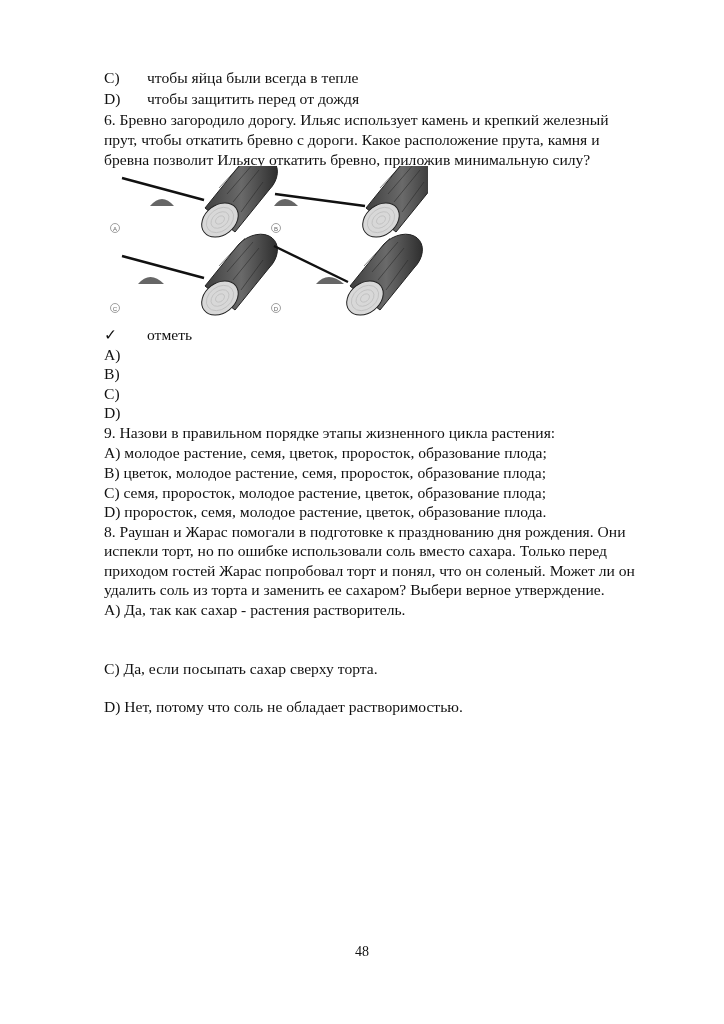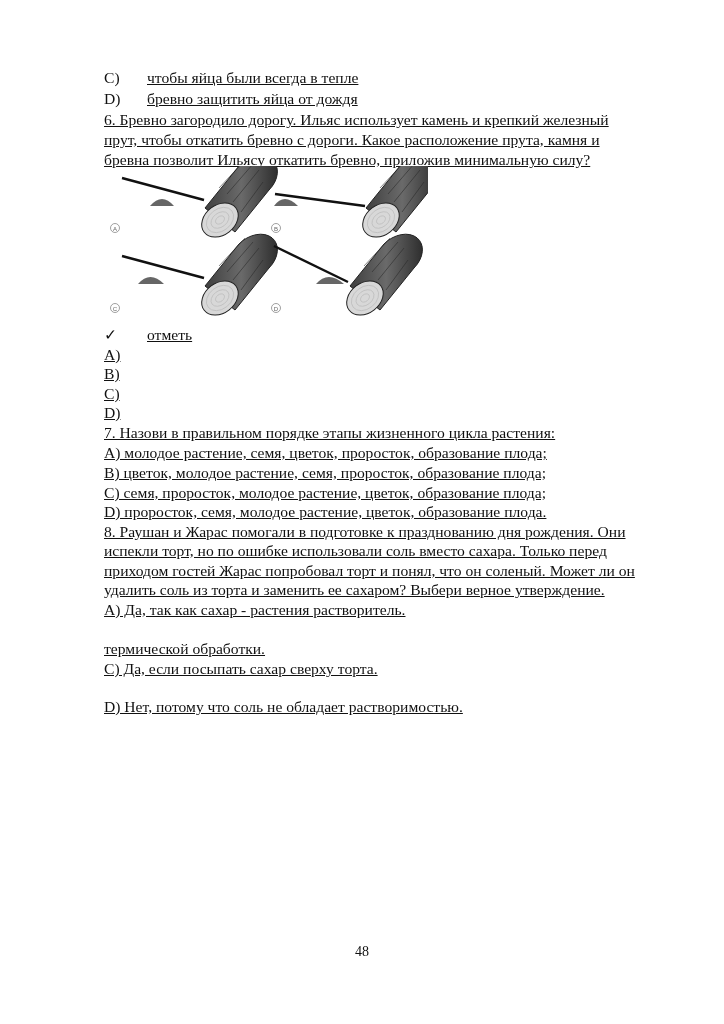--- a/index.html
+++ b/index.html
@@ -1,33 +1,33 @@
 <!DOCTYPE html>
 <html><head>
 <meta charset="utf-8">
 <style>
   html, body { margin: 0; padding: 0; background: #ffffff; }
   body { width: 724px; height: 1024px; position: relative; overflow: hidden;
          font-family: "Liberation Serif", "DejaVu Serif", serif; color: #111; }
   .page { position: absolute; left: 0; top: 0; width: 724px; height: 1024px; }
-  .line { position: absolute; left: 104px; font-size: 15.6px; line-height: 19px; white-space: nowrap; text-decoration: underline; }
+  .line { position: absolute; left: 104px; font-size: 15.6px; line-height: 19px; white-space: nowrap; }
   .opt-letter { display: inline-block; width: 43px; }
   .figure { position: absolute; left: 108px; top: 166px; width: 320px; height: 160px; }
   .page-number { position: absolute; left: 0; width: 724px; top: 944px; text-align: center; font-size: 14px; }
 </style>
 </head>
 <body>
 
 <div class="page">
 
   <div class="line" style="top:68px">
     <span class="opt-letter">C)</span><span>чтобы яйца были всегда в тепле</span>
   </div>
   <div class="line" style="top:89px">
-    <span class="opt-letter">D)</span><span>бревно защитить яйца от дождя</span>
+    <span class="opt-letter">D)</span><span>чтобы защитить перед от дождя</span>
   </div>
 
   <div class="line" style="top:110px">6. Бревно загородило дорогу. Ильяс использует камень и крепкий железный</div>
   <div class="line" style="top:130px">прут, чтобы откатить бревно с дороги. Какое расположение прута, камня и</div>
   <div class="line" style="top:150px">бревна позволит Ильясу откатить бревно, приложив минимальную силу?</div>
 
   <svg class="figure" viewBox="0 0 320 160">
     <defs>
       <linearGradient id="bark" x1="0" y1="0" x2="1" y2="0">
         <stop offset="0" stop-color="#3f3f3f"></stop>
@@ -80,29 +80,28 @@
   </svg>
 
   <div class="line" style="top:325px">
     <span class="opt-letter">✓</span><span>отметь</span>
   </div>
   <div class="line" style="top:345px">A)</div>
   <div class="line" style="top:364px">B)</div>
   <div class="line" style="top:384px">C)</div>
   <div class="line" style="top:403px">D)</div>
 
-  <div class="line" style="top:423px">7.  Назови в правильном порядке этапы жизненного цикла растения:</div>
+  <div class="line" style="top:423px">9.  Назови в правильном порядке этапы жизненного цикла растения:</div>
   <div class="line" style="top:443px">A) молодое растение, семя, цветок, проросток, образование плода;</div>
   <div class="line" style="top:463px">B) цветок, молодое растение, семя, проросток, образование плода;</div>
   <div class="line" style="top:483px">C) семя, проросток, молодое растение, цветок, образование плода;</div>
   <div class="line" style="top:502px">D) проросток, семя, молодое растение, цветок, образование плода.</div>
 
   <div class="line" style="top:522px">8. Раушан и Жарас помогали в подготовке к празднованию дня рождения. Они</div>
   <div class="line" style="top:541px">испекли торт, но по ошибке использовали соль вместо сахара. Только перед</div>
   <div class="line" style="top:561px">приходом гостей Жарас попробовал торт и понял, что он соленый. Может ли он</div>
   <div class="line" style="top:580px">удалить соль из торта и заменить ее сахаром? Выбери верное утверждение.</div>
   <div class="line" style="top:600px">A)  Да, так как сахар - растения растворитель.</div>
-  <div class="line" style="top:639px">термической обработки.</div>
   <div class="line" style="top:659px">C)  Да, если посыпать сахар сверху торта.</div>
   <div class="line" style="top:697px">D)  Нет, потому что соль не обладает растворимостью.</div>
 
   <div class="page-number">48</div>
 </div>
 
 </body></html>

